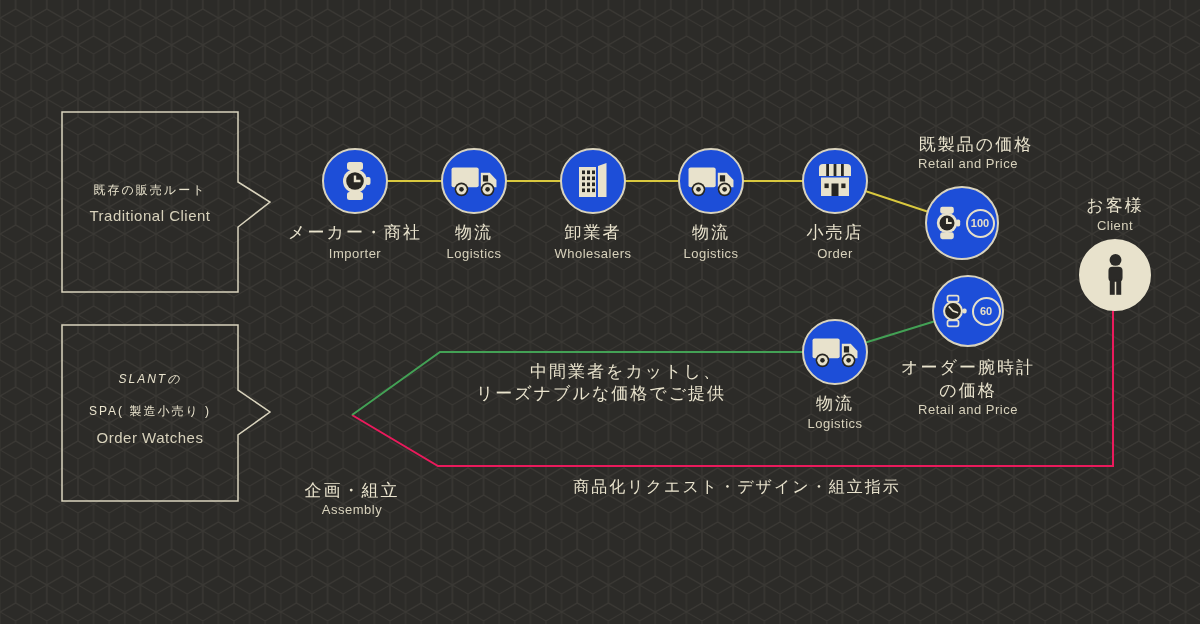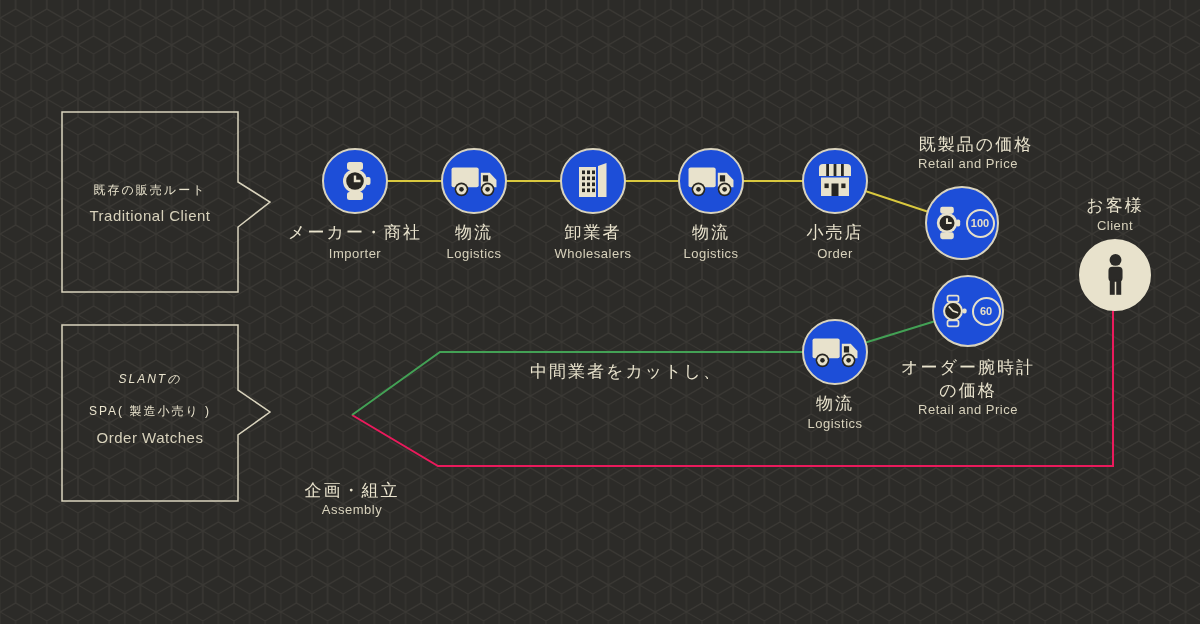--- a/index.html
+++ b/index.html
@@ -215,14 +215,16 @@
     <svg width="34" height="34">
         <use href="#i-watch-o"></use>
       </svg>
     <div class="badge">60</div>
   </div>
   <div class="label jp" style="left:968px;top:358px;">オーダー腕時計</div>
   <div class="label jp" style="left:968px;top:381px;">の価格</div>
   <div class="label en" style="left:968px;top:403px;">Retail and Price</div>
 
   <div class="label jp" style="left:601px;top:362px;margin-left:25px;">中間業者をカットし、</div>
+  <div class="label jp" style="left:601px;top:384px;">リーズナブルな価格でご提供</div>
+  <div class="label jp" style="left:737px;top:478px;font-size:16px;">商品化リクエスト・デザイン・組立指示</div>
 
 </div>
 
 </body></html>

